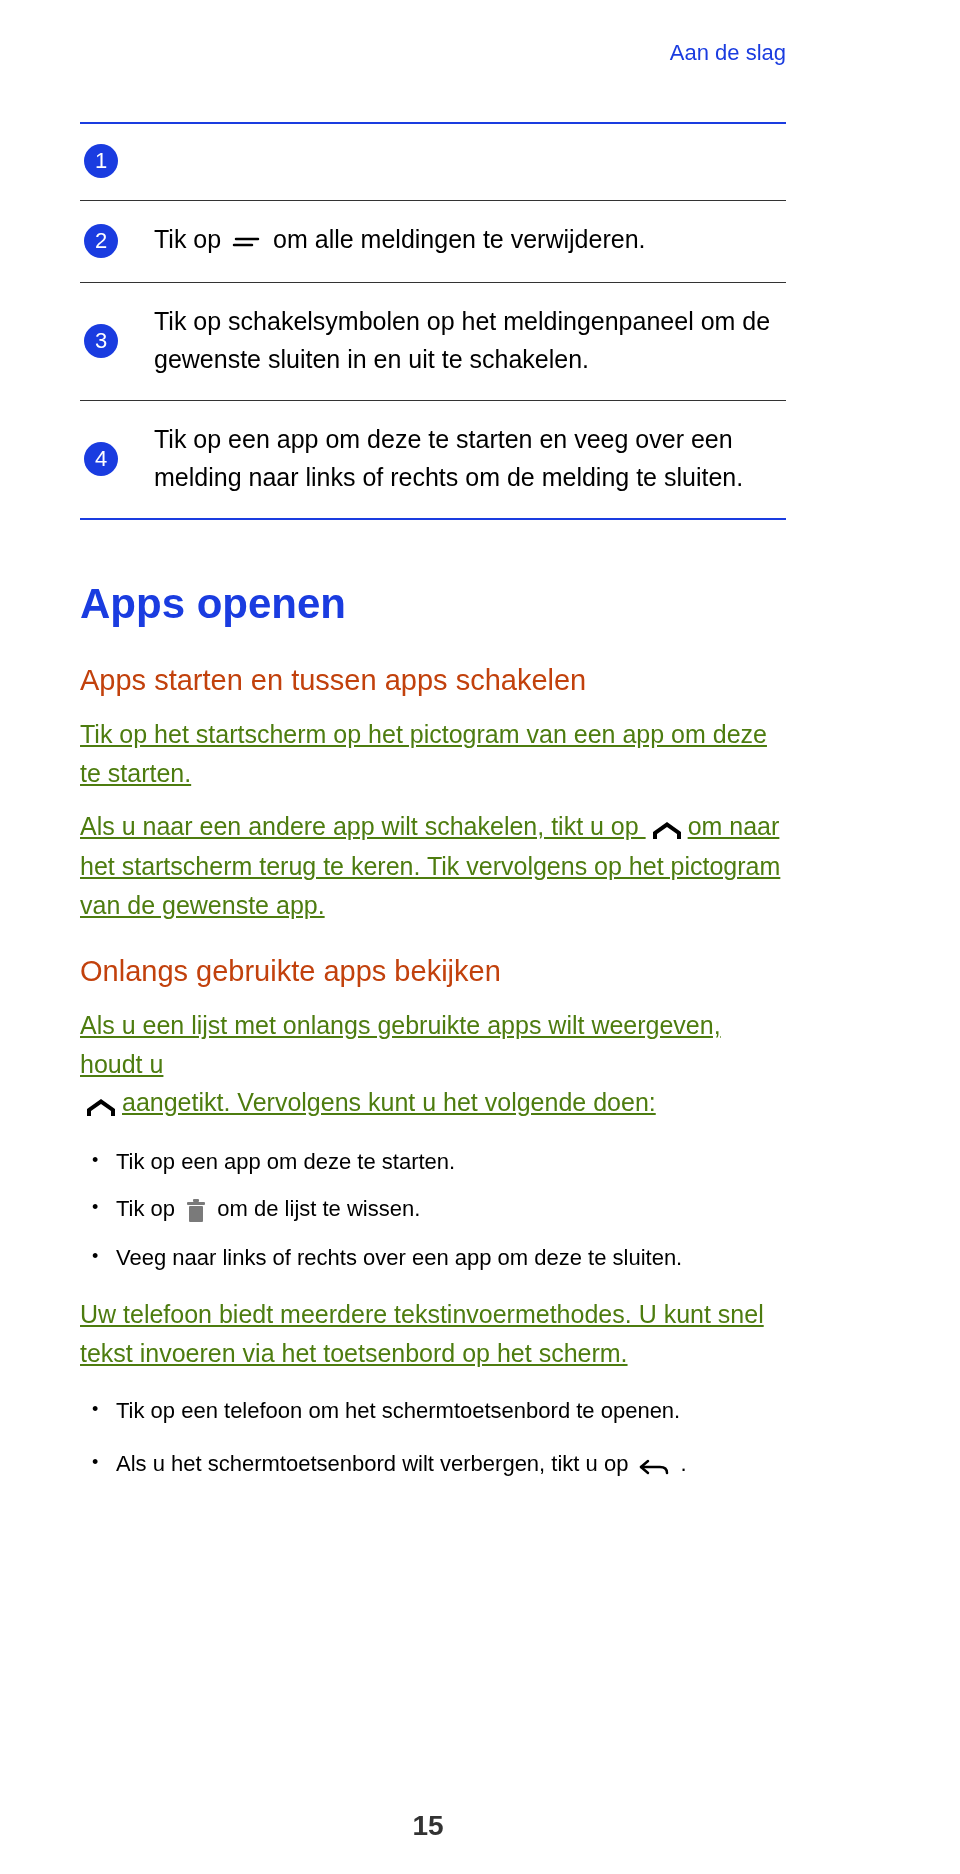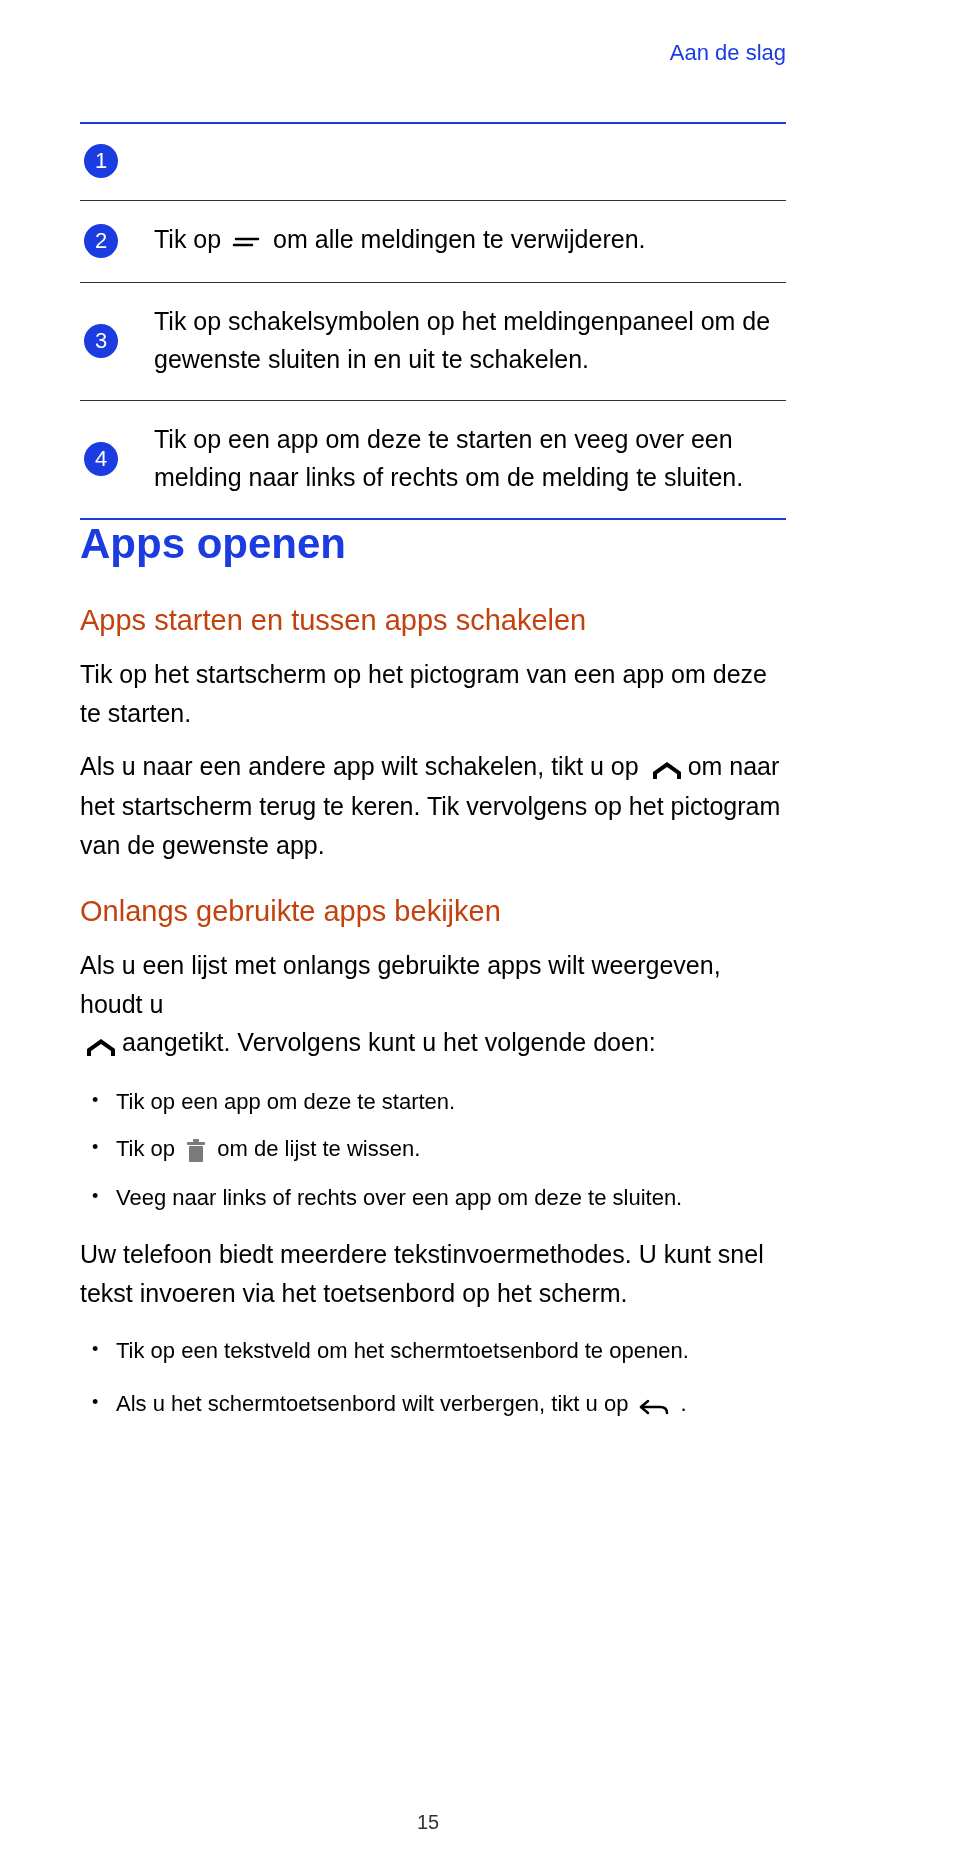--- a/index.html
+++ b/index.html
@@ -62,33 +62,35 @@
   }
   .inline-icon {
     display: inline-block;
     vertical-align: middle;
     margin: 0 4px;
   }
   .h1 {
     color: #1a3ce0;
     font-size: 42px;
     font-weight: 600;
+    margin-top: 60px;
     margin-bottom: 36px;
   }
   .h2 {
     color: #c2410c;
     font-size: 29px;
     font-weight: 400;
     margin: 30px 0 18px 0;
   }
   .body-text {
     font-size: 25px;
     line-height: 1.55;
     margin: 14px 0;
-    color: #000000;
+    color: #4d7c0f;
+    text-decoration: underline;
   }
   ul.bullets {
     list-style: none;
     padding-left: 8px;
     margin: 6px 0;
   }
   ul.bullets li {
     font-size: 22px;
     line-height: 1.6;
     padding: 6px 0;
@@ -98,26 +100,27 @@
   ul.bullets li::before {
     content: "•";
     position: absolute;
     left: 4px;
     color: #000000;
     font-size: 18px;
     top: 8px;
   }
   .page-number {
     position: absolute;
-    bottom: 40px;
+    bottom: 32px;
     left: 0;
     width: 100%;
     text-align: center;
-    font-size: 20px;
+    font-size: 28px;
     color: #333333;
+    font-weight: bold;
   }
   
   svg {
     display: inline-block;
     vertical-align: middle;
   }
 </style>
 </head>
 <body>
 
@@ -199,21 +202,21 @@
       </span>
       <span> om de lijst te wissen.</span>
     </li>
     <li>Veeg naar links of rechts over een app om deze te sluiten.</li>
   </ul>
 
 
   <div class="body-text">Uw telefoon biedt meerdere tekstinvoermethodes. U kunt snel tekst invoeren via het toetsenbord op het scherm.</div>
 
   <ul class="bullets">
-    <li>Tik op een tekstveld om het schermtoetsenbord te openen.</li>
+    <li>Tik op een telefoon om het schermtoetsenbord te openen.</li>
   </ul>
 
   <ul class="bullets">
     <li>
       <span>Als u het schermtoetsenbord wilt verbergen, tikt u op </span>
       <span class="inline-icon">
         <svg width="32" height="20" viewBox="0 0 32 20" stroke="#000" stroke-width="2.5" fill="none" stroke-linecap="round" stroke-linejoin="round">
           <path d="M10 4 L3 10 L10 16"></path>
           <path d="M3 10 L22 10 Q29 10 29 16"></path>
         </svg>

